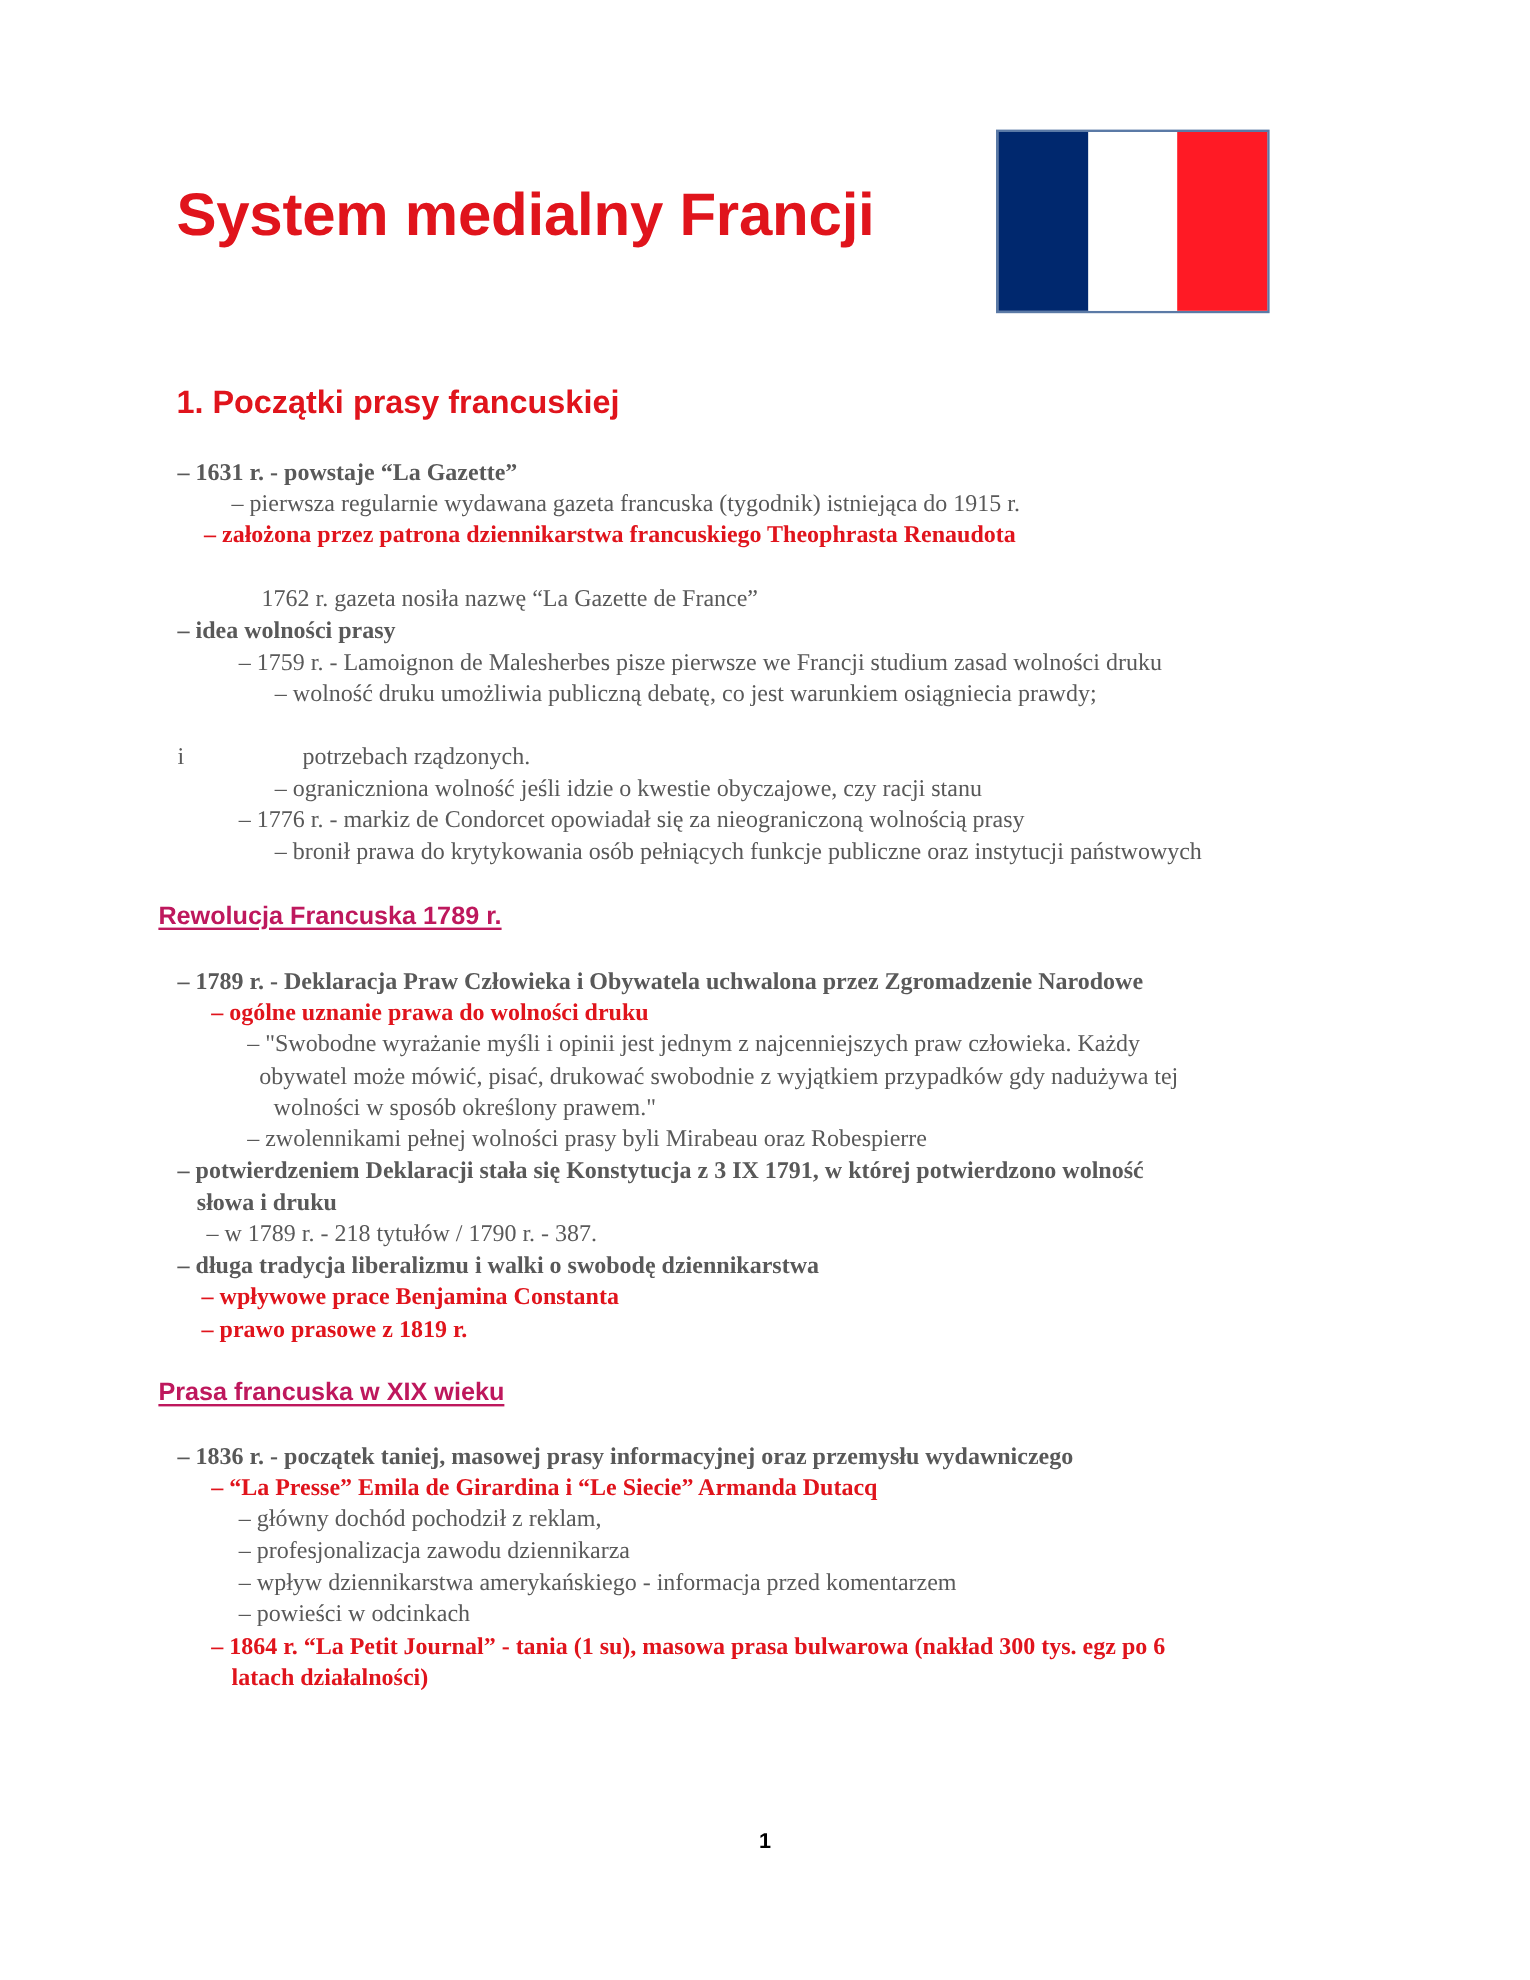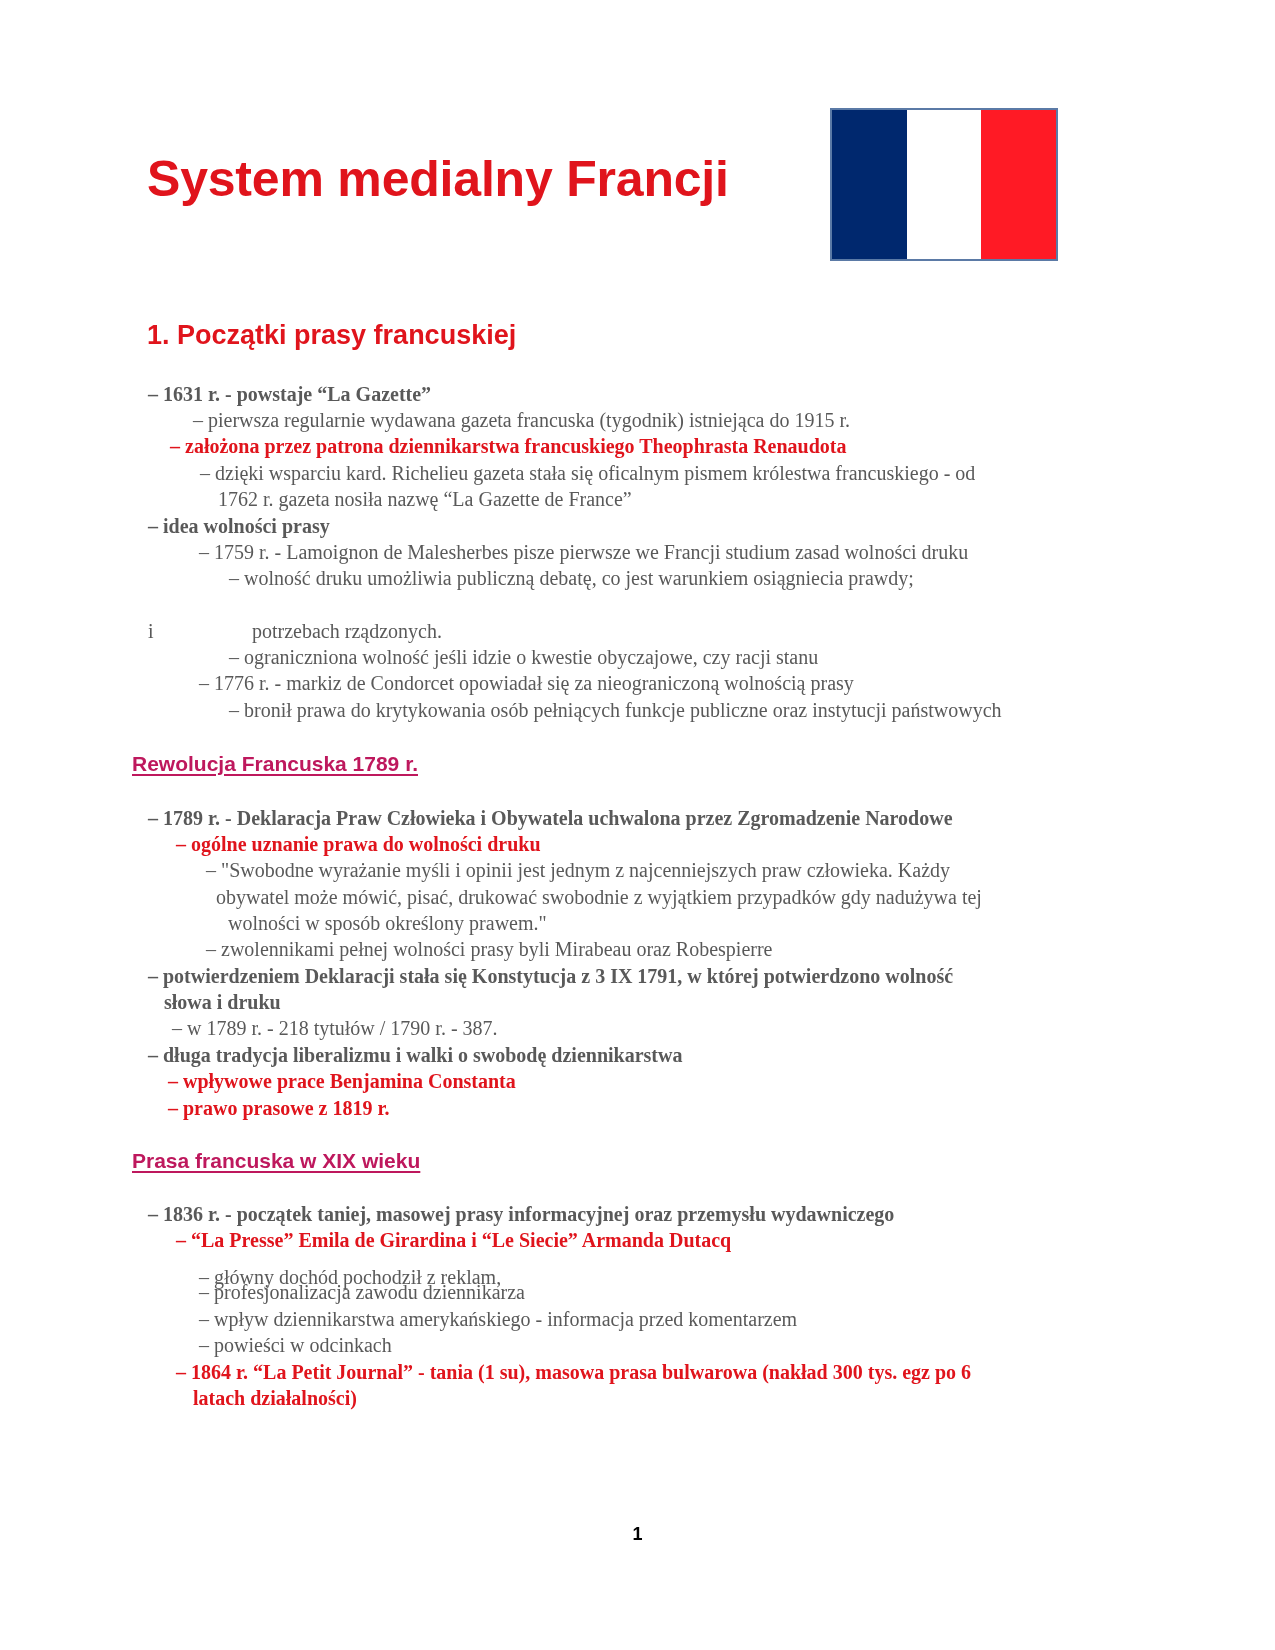--- a/index.html
+++ b/index.html
@@ -49,21 +49,20 @@
     <div class="stripe" style="background:#00286e"></div>
     <div class="stripe" style="background:#ffffff"></div>
     <div class="stripe" style="background:#ff1a25"></div>
   </div>
 
   <div class="h1">1. Początki prasy francuskiej</div>
 
   <div class="line bold" style="left:148px; top:382px;">– 1631 r. - powstaje “La Gazette”</div>
   <div class="line" style="left:193px; top:408px;">– pierwsza regularnie wydawana gazeta francuska (tygodnik) istniejąca do 1915 r.</div>
   <div class="line red" style="left:170px; top:434px;">– założona przez patrona dziennikarstwa francuskiego Theophrasta Renaudota</div>
-  <div class="line" style="left:200px; top:461px;">– dzięki wsparciu kard. Richelieu gazeta stała się oficalnym pismem królestwa francuskiego - od</div>
   <div class="line" style="left:218px; top:487px;">1762 r. gazeta nosiła nazwę “La Gazette de France”</div>
   <div class="line bold" style="left:148px; top:514px;">– idea wolności prasy</div>
   <div class="line" style="left:199px; top:540px;">– 1759 r. - Lamoignon de Malesherbes pisze pierwsze we Francji studium zasad wolności druku</div>
   <div class="line" style="left:229px; top:566px;">– wolność druku umożliwia publiczną debatę, co jest warunkiem osiągniecia prawdy;</div>
   <div class="line" style="left:148px; top:619px;">i</div>
   <div class="line" style="left:252px; top:619px;">potrzebach rządzonych.</div>
   <div class="line" style="left:229px; top:645px;">– ograniczniona wolność jeśli idzie o kwestie obyczajowe, czy racji stanu</div>
   <div class="line" style="left:199px; top:671px;text-align:center;">– 1776 r. - markiz de Condorcet opowiadał się za nieograniczoną wolnością prasy</div>
   <div class="line" style="left:229px; top:698px;">– bronił prawa do krytykowania osób pełniących funkcje publiczne oraz instytucji państwowych</div>
 
@@ -79,21 +78,21 @@
   <div class="line bold" style="left:164px; top:990px;">słowa i druku</div>
   <div class="line" style="left:172px; top:1016px;">– w 1789 r. - 218 tytułów / 1790 r. - 387.</div>
   <div class="line bold" style="left:148px; top:1043px;">– długa tradycja liberalizmu i walki o swobodę dziennikarstwa</div>
   <div class="line red" style="left:168px; top:1069px;">– wpływowe prace Benjamina Constanta</div>
   <div class="line red" style="left:168px; top:1096px;">– prawo prasowe z 1819 r.</div>
 
   <div class="h2" style="top:1149px;">Prasa francuska w XIX wieku</div>
 
   <div class="line bold" style="left:148px; top:1202px;">– 1836 r. - początek taniej, masowej prasy informacyjnej oraz przemysłu wydawniczego</div>
   <div class="line red" style="left:176px; top:1228px;">– “La Presse” Emila de Girardina i “Le Siecie” Armanda Dutacq</div>
-  <div class="line" style="left:199px; top:1254px;margin-top:11px;">– główny dochód pochodził z reklam,</div>
+  <div class="line" style="left:199px; top:1254px;">– główny dochód pochodził z reklam,</div>
   <div class="line" style="left:199px; top:1280px;">– profesjonalizacja zawodu dziennikarza</div>
   <div class="line" style="left:199px; top:1307px;">– wpływ dziennikarstwa amerykańskiego - informacja przed komentarzem</div>
   <div class="line" style="left:199px; top:1333px;">– powieści w odcinkach</div>
   <div class="line red" style="left:176px; top:1360px;">– 1864 r. “La Petit Journal” - tania (1 su), masowa prasa bulwarowa (nakład 300 tys. egz po 6</div>
   <div class="line red" style="left:193px; top:1386px;">latach działalności)</div>
 
   <div class="pagenum">1</div>
 </div>
 
 </body></html>

